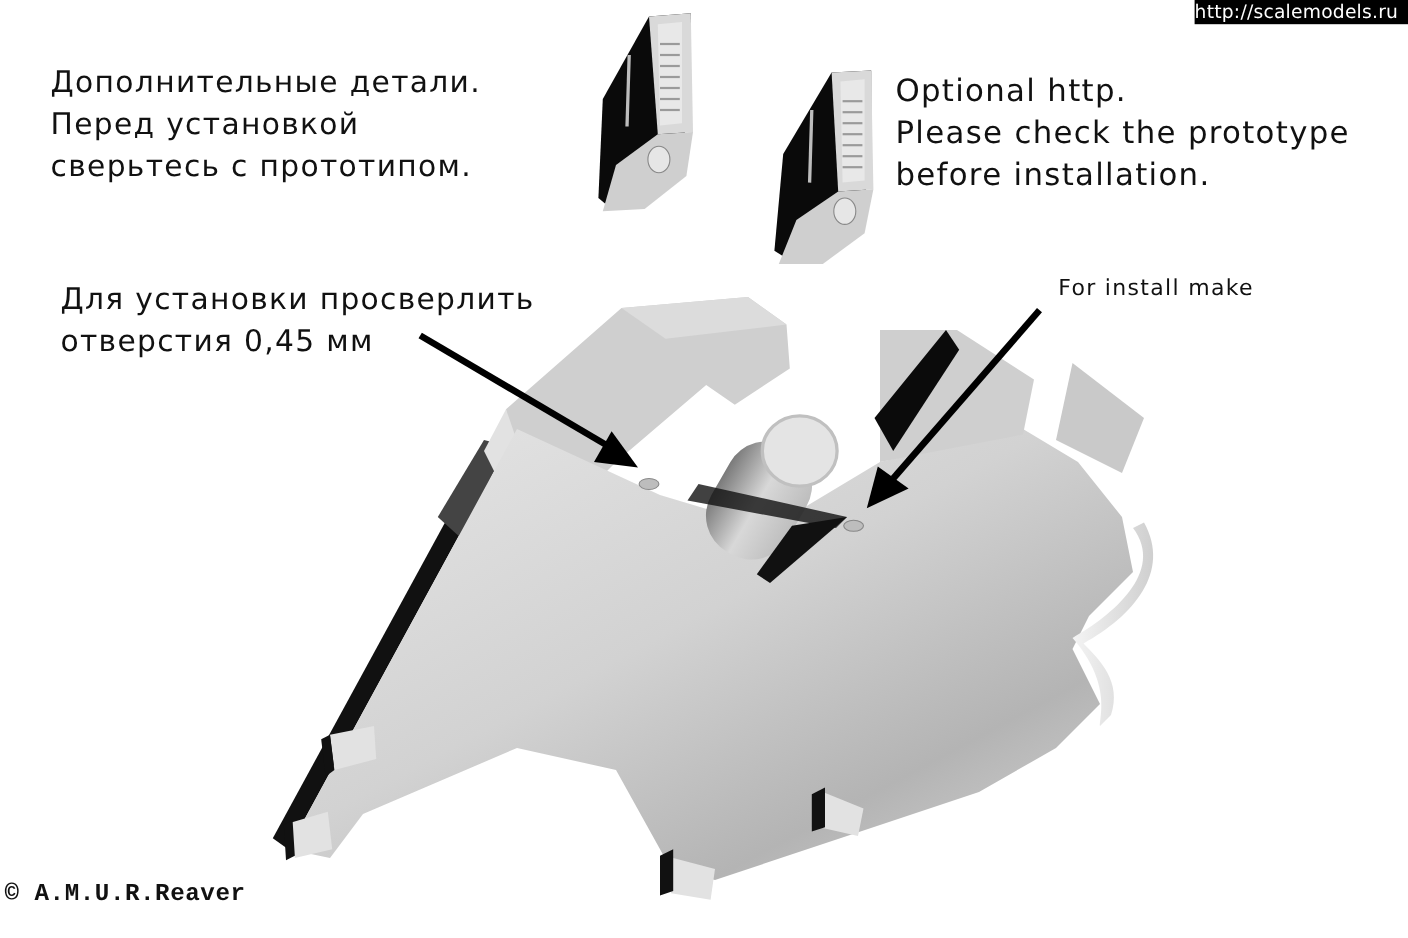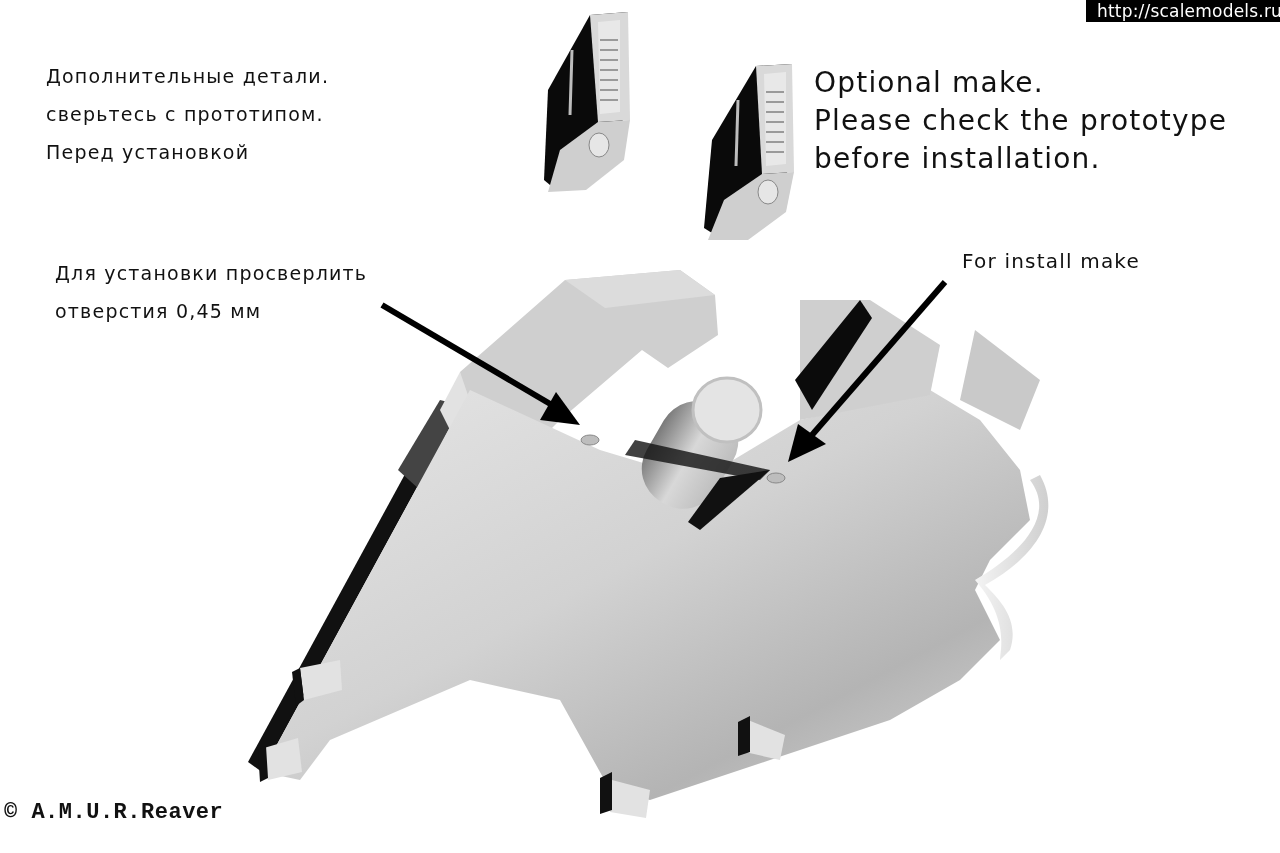--- a/index.html
+++ b/index.html
@@ -6,25 +6,25 @@
     body {
       width: 1280px; height: 853px; overflow: hidden;
       background: #ffffff; position: relative;
       font-family: "DejaVu Sans", "Liberation Sans", sans-serif;
       color: #111111;
     }
     .watermark {
       position: absolute; left: 1086px; top: 0; height: 22px; width: 194px;
       background: #000000; color: #ffffff;
       font-family: "DejaVu Sans", sans-serif; font-size: 17px; line-height: 22px;
-      padding-left: 11px; box-sizing: border-box; letter-spacing: 0.2px;
+      padding-left: 0; box-sizing: border-box; letter-spacing: 0.2px;
       white-space: nowrap;
     }
     .label {
-      position: absolute; font-size: 19px; line-height: 38px;
+      position: absolute; font-size: 27px; line-height: 38px;
       letter-spacing: 1.2px; white-space: nowrap; color: #111;
       font-family: "DejaVu Sans", sans-serif;
     }
     .label div { display: block; }
     #label-ru-optional { left: 46px; top: 57px; }
     #label-en-optional { left: 814px; top: 64px; font-size: 28px; }
     #label-ru-holes { left: 55px; top: 254px; }
     #label-en-holes { left: 962px; top: 242px; font-size: 20px; }
     .copyright {
       position: absolute; left: 4px; top: 800px;
@@ -33,26 +33,26 @@
     }
     svg.scene { position: absolute; left: 0; top: 0; }
   </style>
 </head>
 <body>
 
 <div class="watermark">http://scalemodels.ru</div>
 
 <div class="label" id="label-ru-optional">
   <div>Дополнительные детали.</div>
+  <div>Перед установкой</div>
   <div>сверьтесь с прототипом.</div>
-  <div>Перед установкой</div>
 </div>
 
 <div class="label" id="label-en-optional">
-  <div>Optional make.</div>
+  <div>Optional http.</div>
   <div>Please check the prototype</div>
   <div>before installation.</div>
 </div>
 
 <div class="label" id="label-ru-holes">
   <div>Для установки просверлить</div>
   <div>отверстия 0,45 мм</div>
 </div>
 
 <div class="label" id="label-en-holes">

